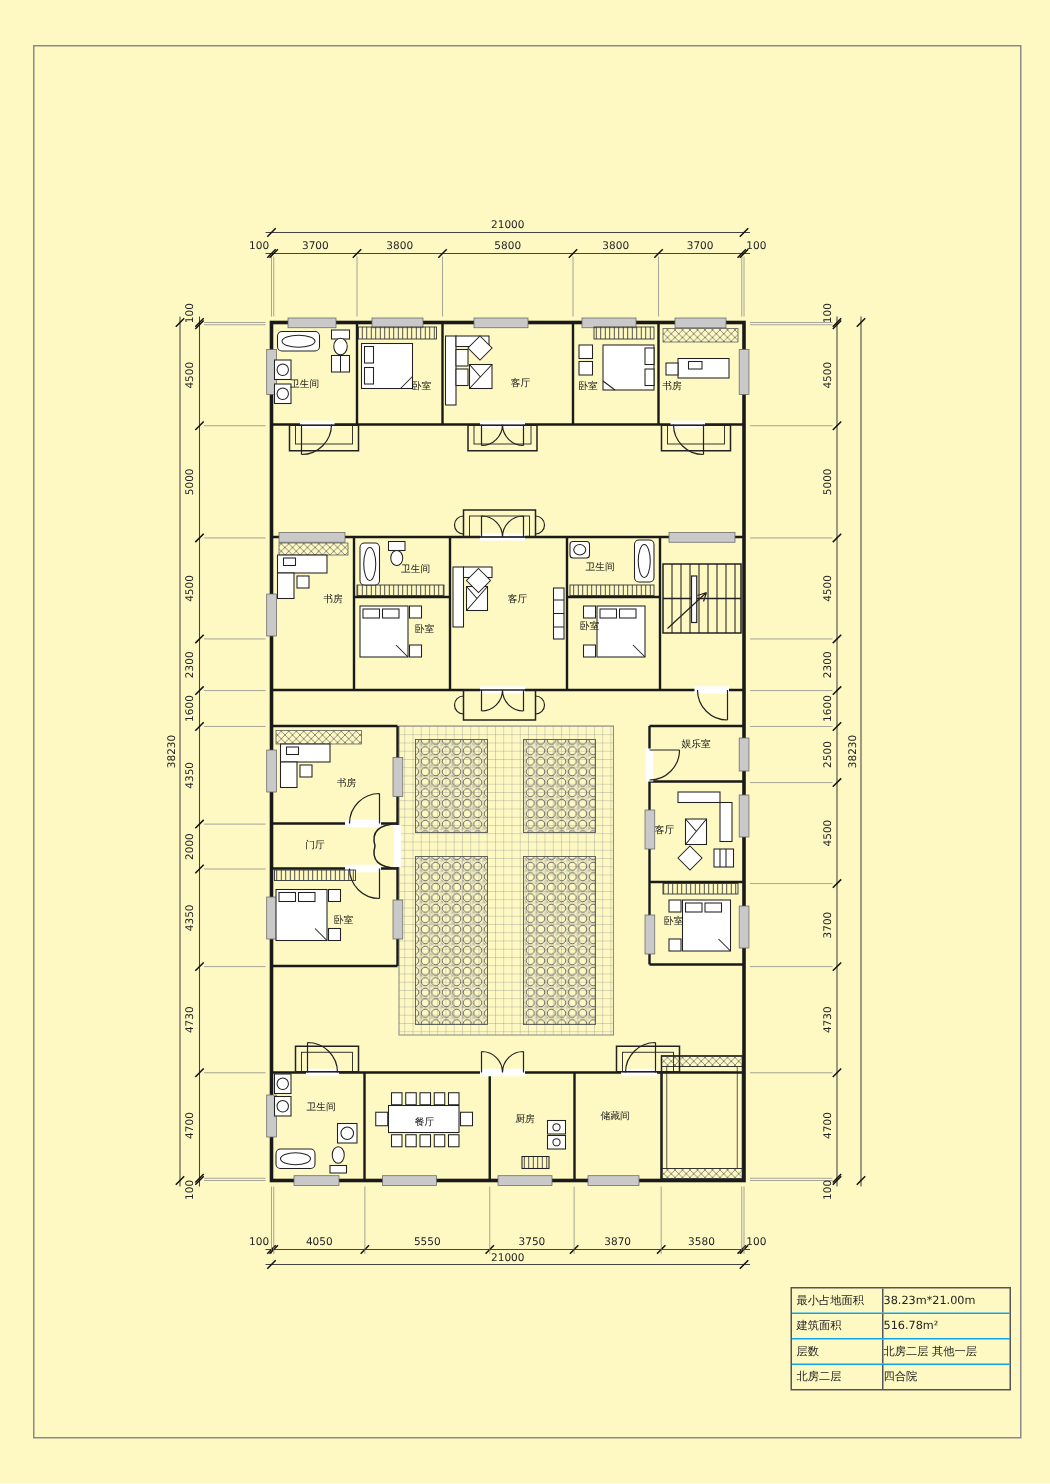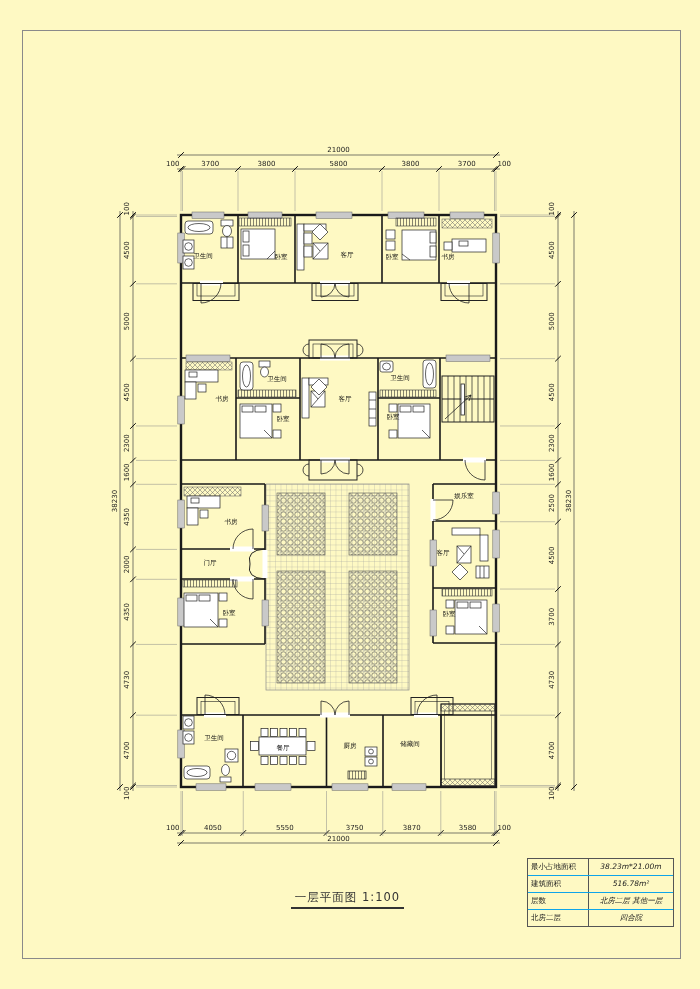--- a/index.html
+++ b/index.html
@@ -10,21 +10,21 @@
   #plan-svg{position:absolute;left:0;top:0;}
   #title-block{position:absolute;left:280px;top:886px;width:135px;text-align:center;}
   #title-inner{display:inline-block;border-bottom:2px solid #333;padding:0 4px 2px 4px;
          font-size:11.5px;letter-spacing:1px;color:#333;}
   #info-table{position:absolute;left:527px;top:858px;width:145px;border:1px solid #555;
          border-collapse:collapse;}
   #info-table .row{display:flex;height:16px;border-top:1px solid #0ea5e9;}
   #info-table .row:first-child{border-top:none;}
   .cell-label{width:57px;border-right:1px solid #555;font-size:7.5px;line-height:16px;
          padding-left:3px;white-space:nowrap;overflow:hidden;}
-  .cell-value{flex:1;font-size:7.5px;line-height:16px;text-align:center;white-space:nowrap;overflow:hidden;font-style:italic;}
+  .cell-value{flex:1;font-size:7.5px;line-height:16px;white-space:nowrap;overflow:hidden;}
   text{font-family:"DejaVu Sans",sans-serif;}
 </style>
 </head>
 <body>
 
 <div id="sheet">
   <div id="border-frame"></div>
 
   <svg id="plan-svg" width="700" height="989" viewBox="0 0 700 989">
     <defs>
@@ -567,26 +567,20 @@
         <text x="464" y="498" font-size="6.5" fill="#111" text-anchor="middle">娱乐室</text>
         <text x="443" y="555" font-size="6.5" fill="#111" text-anchor="middle">客厅</text>
         <text x="449" y="616" font-size="6.5" fill="#111" text-anchor="middle">卧室</text>
         <text x="214" y="740" font-size="6.5" fill="#111" text-anchor="middle">卫生间</text>
         <text x="283" y="750" font-size="6.5" fill="#111" text-anchor="middle">餐厅</text>
         <text x="350" y="748" font-size="6.5" fill="#111" text-anchor="middle">厨房</text>
         <text x="410" y="746" font-size="6.5" fill="#111" text-anchor="middle">储藏间</text>
       </g>
   </svg>
 
-  <div id="title-block">
-    <span id="title-inner">
-      <span>一层平面图</span>
-      <span>1:100</span>
-    </span>
-  </div>
 
   <div id="info-table">
     <div class="row">
       <div class="cell-label">最小占地面积</div>
       <div class="cell-value">38.23m*21.00m</div>
     </div>
     <div class="row">
       <div class="cell-label">建筑面积</div>
       <div class="cell-value">516.78m²</div>
     </div>

